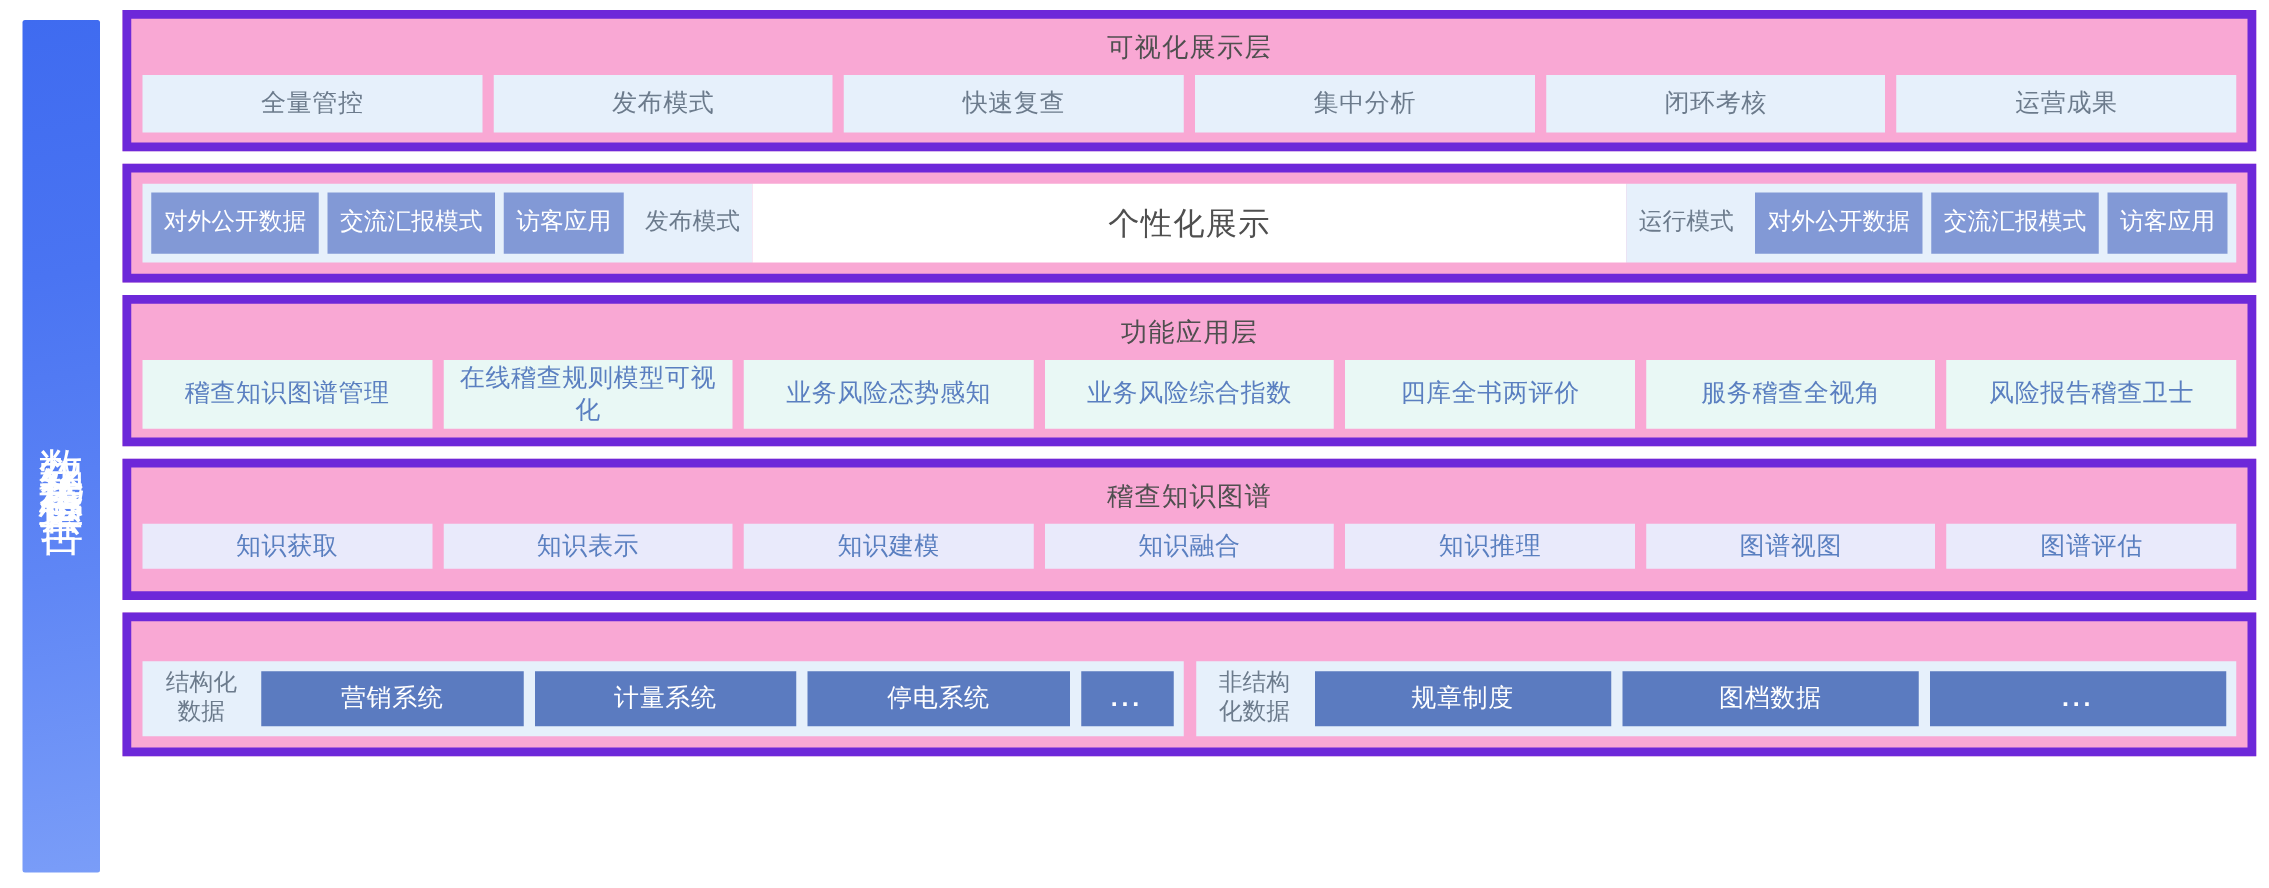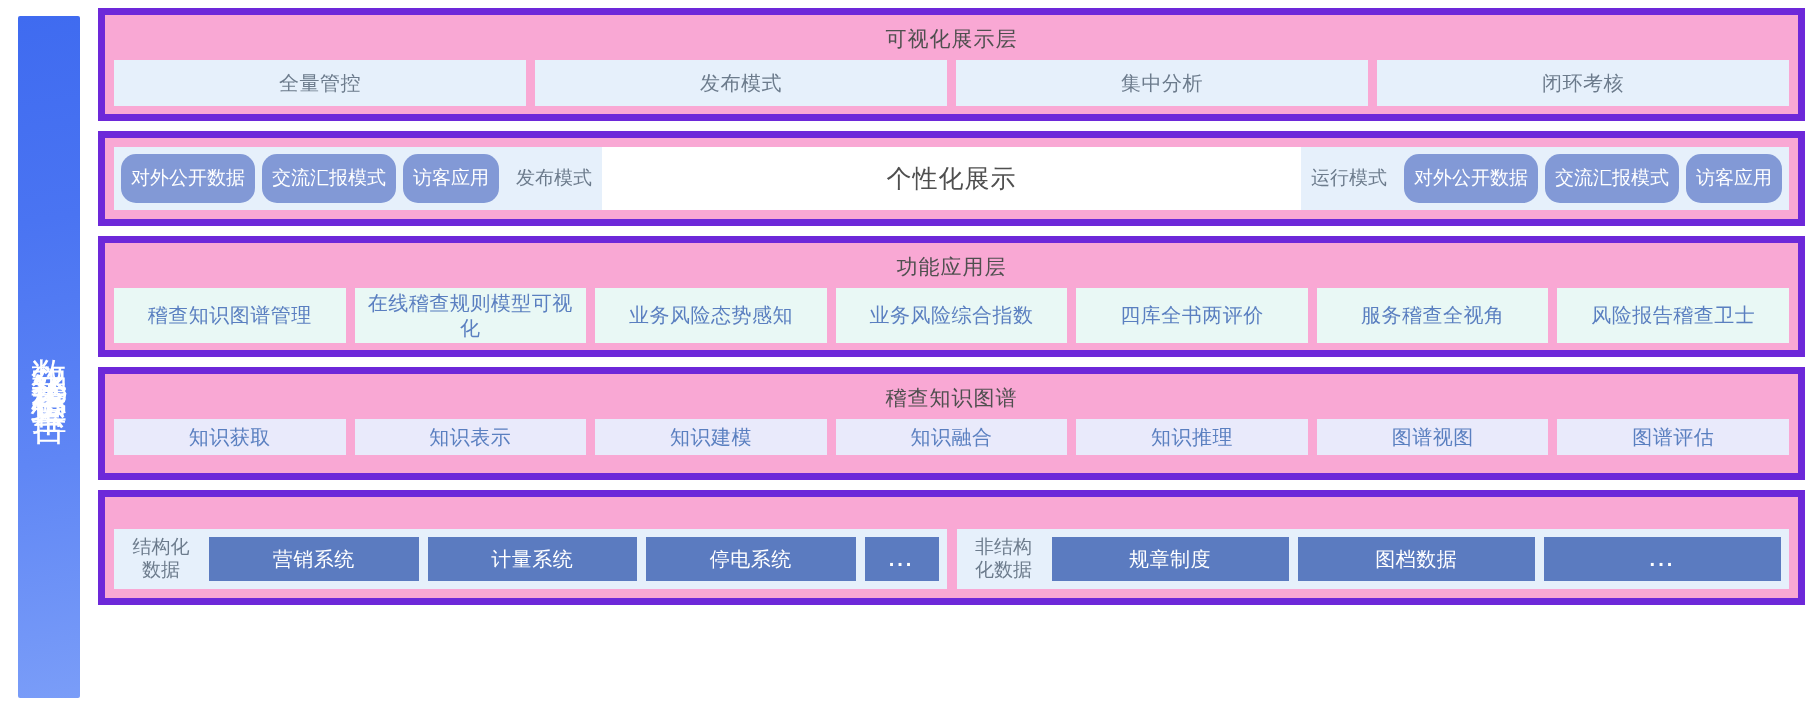--- a/index.html
+++ b/index.html
@@ -120,21 +120,20 @@
   .mode-chip {
     display: flex;
     align-items: center;
     justify-content: center;
     text-align: center;
     font-size: 19px;
     line-height: 1.2;
     box-sizing: border-box;
     padding: 4px 10px;
     margin: 7px 0;
-    border-radius: 15px;
   }
   .mode-chip.solid {
     background: #8299d6;
     color: #ffffff;
   }
   .mode-chip.ghost {
     background: transparent;
     color: #6c7b8c;
   }
   .mode-center {
@@ -225,22 +224,24 @@
     <div class="brand-text">数字化智慧稽查管控平台</div>
   </div>
 
   <div class="layers">
 
     <div class="panel panel-viz">
       <div class="panel-title">可视化展示层</div>
       <div class="chip-row">
         <div class="chip chip-viz">全量管控</div>
         <div class="chip chip-viz">发布模式</div>
+        <div class="chip chip-viz">快速复查</div>
         <div class="chip chip-viz">集中分析</div>
         <div class="chip chip-viz">闭环考核</div>
+        <div class="chip chip-viz">运营成果</div>
       </div>
     </div>
 
     <div class="panel panel-mode">
       <div class="mode-strip">
         <div class="mode-group left">
           <div class="mode-chip solid">对外公开数据</div>
           <div class="mode-chip solid">交流汇报模式</div>
           <div class="mode-chip solid">访客应用</div>
           <div class="mode-chip ghost">发布模式</div>

